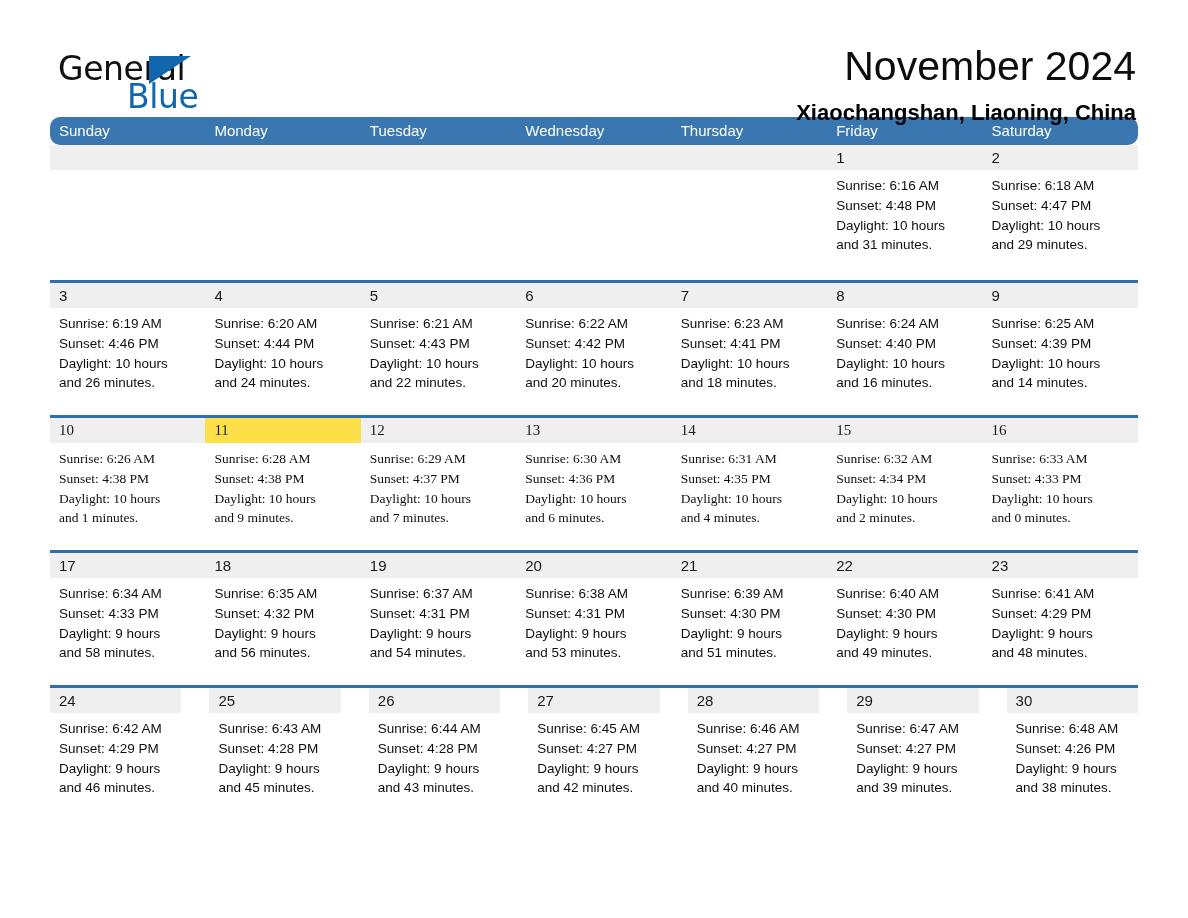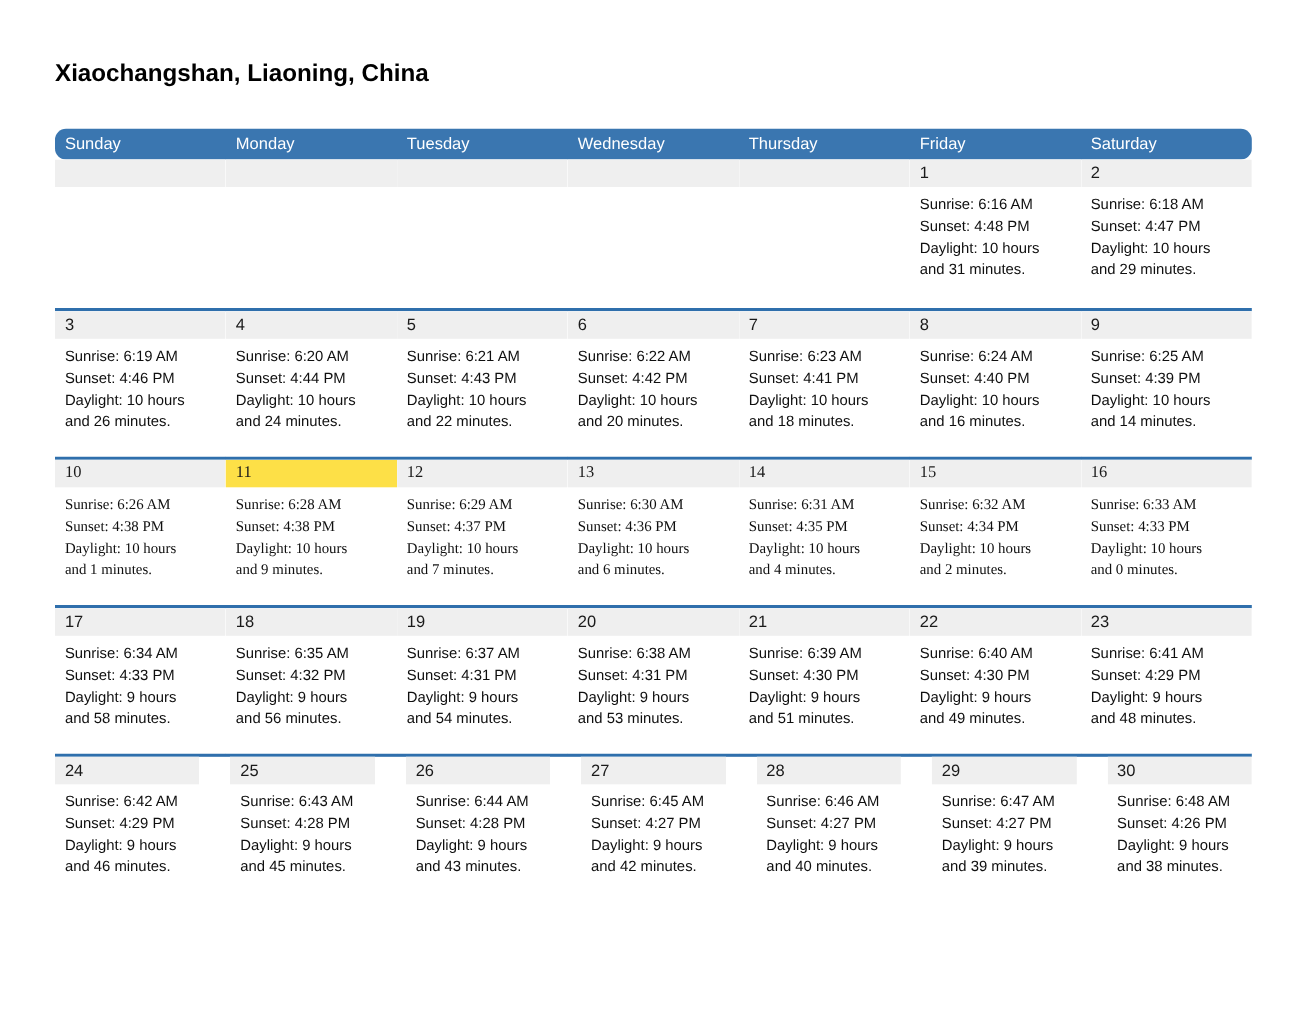--- a/index.html
+++ b/index.html
@@ -132,22 +132,28 @@
     white-space: nowrap;
   }
 </style>
 </head>
 <body>
 
 <div class="page">
 
   <div class="header">
 
+    <div class="logo">
+      <span class="logo-general">General</span>
+      <span class="logo-tri"></span>
+      <span class="logo-blue">Blue</span>
+    </div>
 
     <div class="title-block">
+      <div class="cal-title">November 2024</div>
       <div class="cal-subtitle">Xiaochangshan, Liaoning, China</div>
     </div>
 
   </div>
 
   <div class="calendar">
     <div class="weekday-row" id="weekday-row" style="background: rgb(58, 118, 176);">
         <div class="weekday">Sunday</div>
         <div class="weekday">Monday</div>
         <div class="weekday">Tuesday</div>

